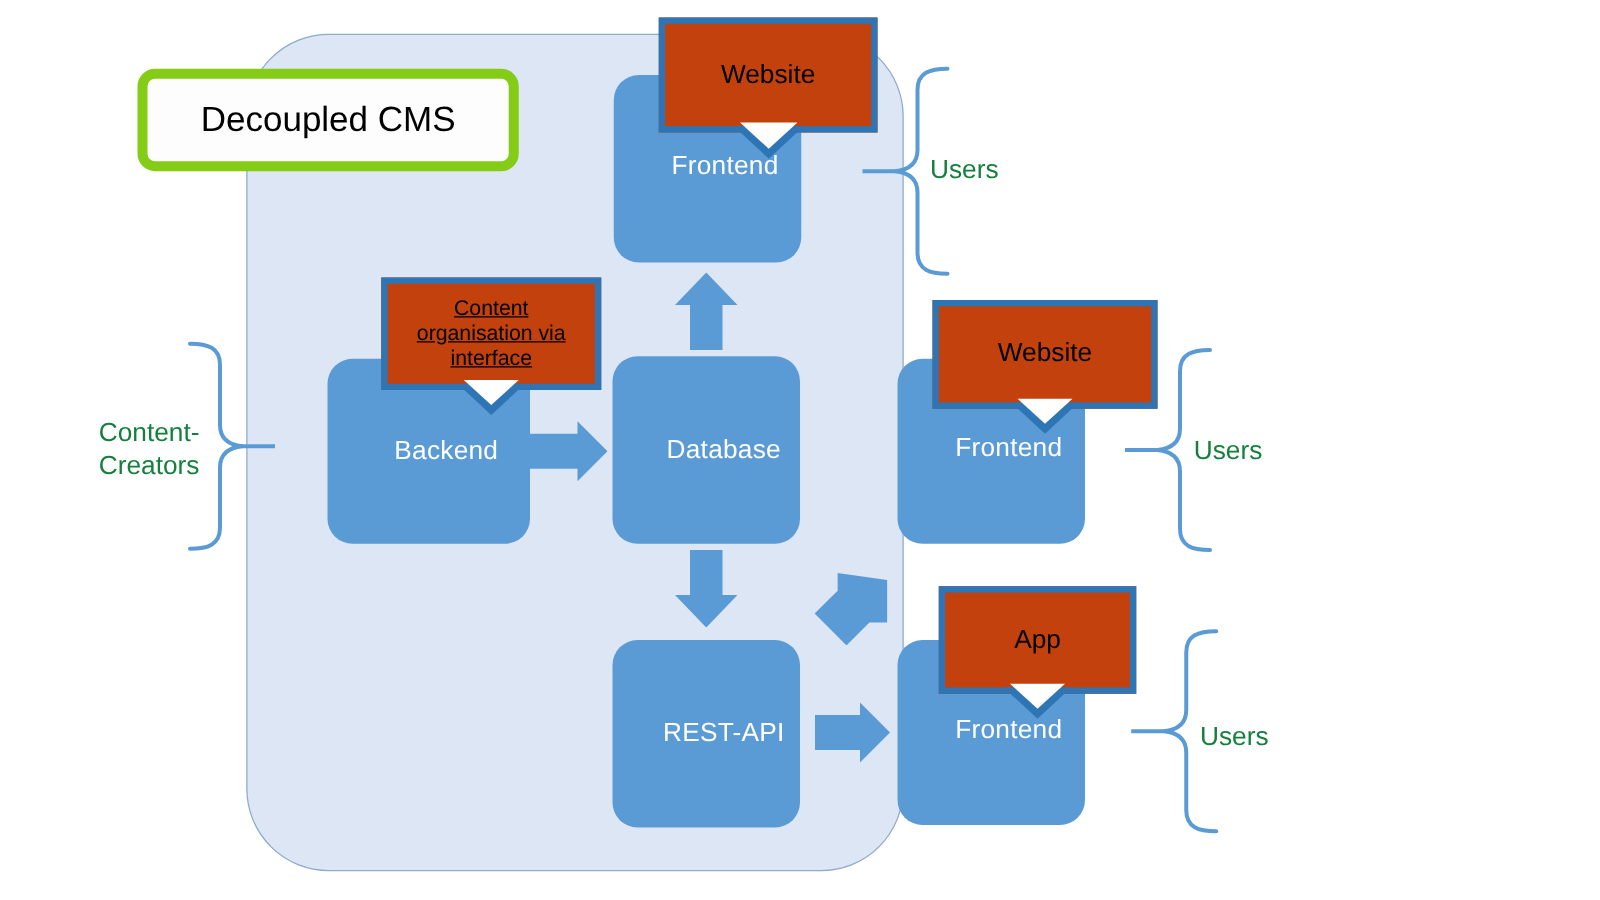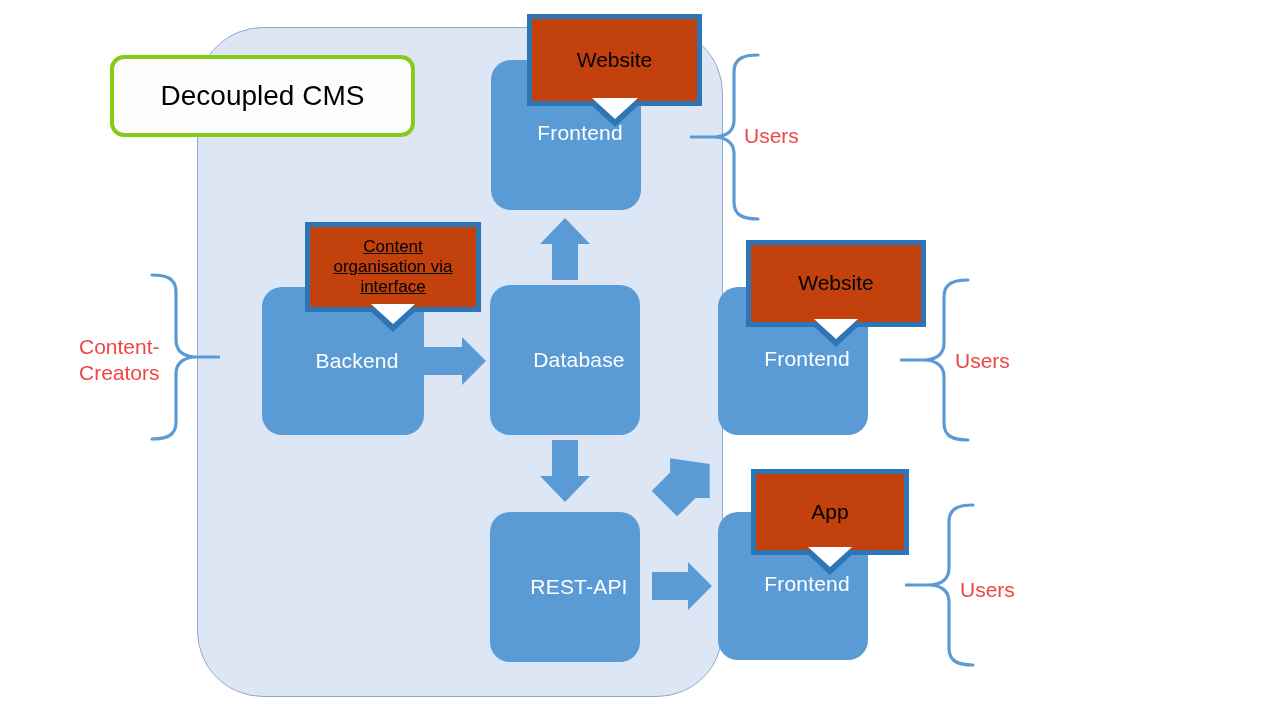--- a/index.html
+++ b/index.html
@@ -142,21 +142,21 @@
     border-left-width: 22px; border-right-width: 22px; border-top-width: 20px; }
 
   
   .title-box {
     position: absolute;
     left: 110px;
     top: 55px;
     width: 305px;
     height: 82px;
     background: #fdfdfd;
-    border: 4px solid #84cc16;
+    border: 8px solid #84cc16;
     border-radius: 14px;
     box-sizing: border-box;
     display: flex;
     align-items: center;
     justify-content: center;
     font-size: 28px;
     color: #000000;
     font-family: "Liberation Sans", sans-serif;
   }
 
@@ -174,21 +174,21 @@
   .brace { position: absolute; }
   .brace svg { display: block; }
   .brace-content-creators { left: 146px; top: 272px; }
   .brace-users-top        { left: 690px; top: 52px; }
   .brace-users-mid        { left: 900px; top: 277px; }
   .brace-users-bot        { left: 905px; top: 502px; }
 
   
   .text-label {
     position: absolute;
-    color: #ef4444;
+    color: #15803d;
     font-family: "Liberation Sans", sans-serif;
     font-size: 21px;
     line-height: 1.25;
     white-space: pre-line;
   }
   .label-content-creators { left: 79px;  top: 334px; width: 120px; }
   .label-users-top        { left: 744px; top: 123px; }
   .label-users-mid        { left: 955px; top: 348px; }
   .label-users-bot        { left: 960px; top: 577px; }
 </style>

